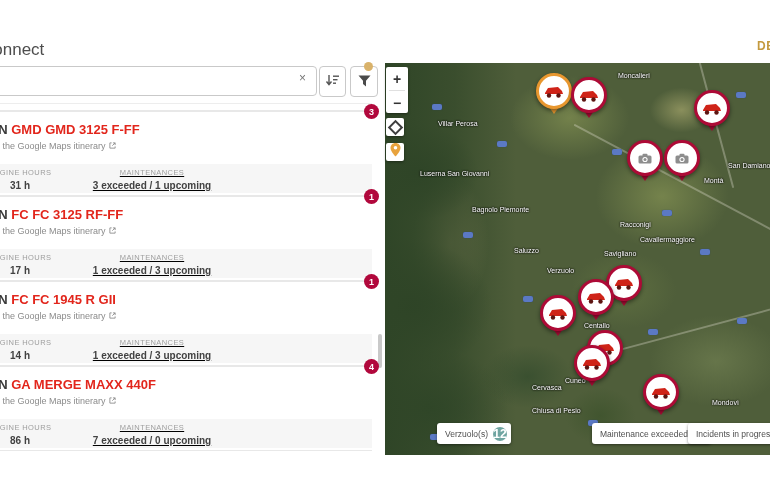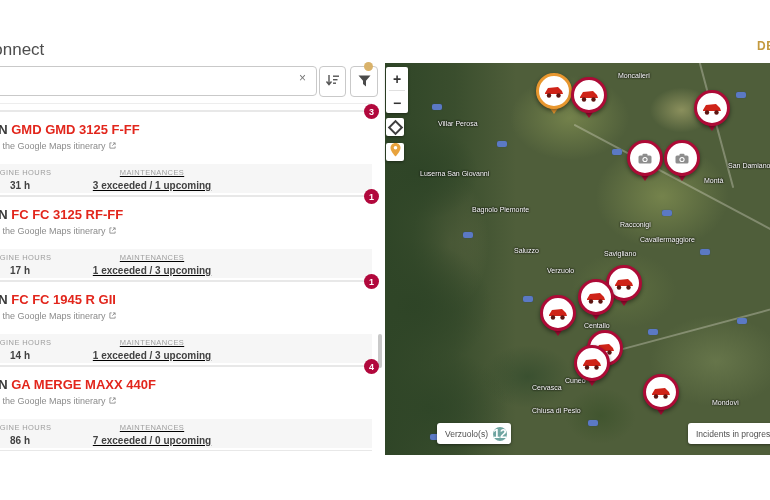--- a/index.html
+++ b/index.html
@@ -238,20 +238,24 @@
       <svg width="11" height="14" viewBox="0 0 11 14">
           <path d="M5.5 0C2.5 0 .5 2.2 .5 4.9c0 3.4 5 8.6 5 8.6s5-5.2 5-8.6C10.5 2.2 8.5 0 5.5 0z" fill="#E8A33D"></path>
           <circle cx="5.5" cy="4.8" r="1.8" fill="#fff"></circle>
         </svg>
     </span>
   </div>
 
   <div class="chip" style="left:437px">
     <span>Verzuolo(s)</span>
     <span class="chip-badge b-teal">12</span>
+  </div>
+  <div class="chip" style="left:592px">
+    <span>Maintenance exceeded</span>
+    <span class="chip-badge b-crimson">26</span>
   </div>
   <div class="chip" style="left:688px">
     <span>Incidents in progress</span>
 
   </div>
 <span class="place" style="left: 618px; top: 72px;">Moncalieri</span>
     <span class="place" style="left: 438px; top: 120px;">Villar Perosa</span>
     <span class="place" style="left: 420px; top: 170px;">Luserna San Giovanni</span>
     <span class="place" style="left: 472px; top: 206px;">Bagnolo Piemonte</span>
     <span class="place" style="left: 620px; top: 221px;">Racconigi</span>

